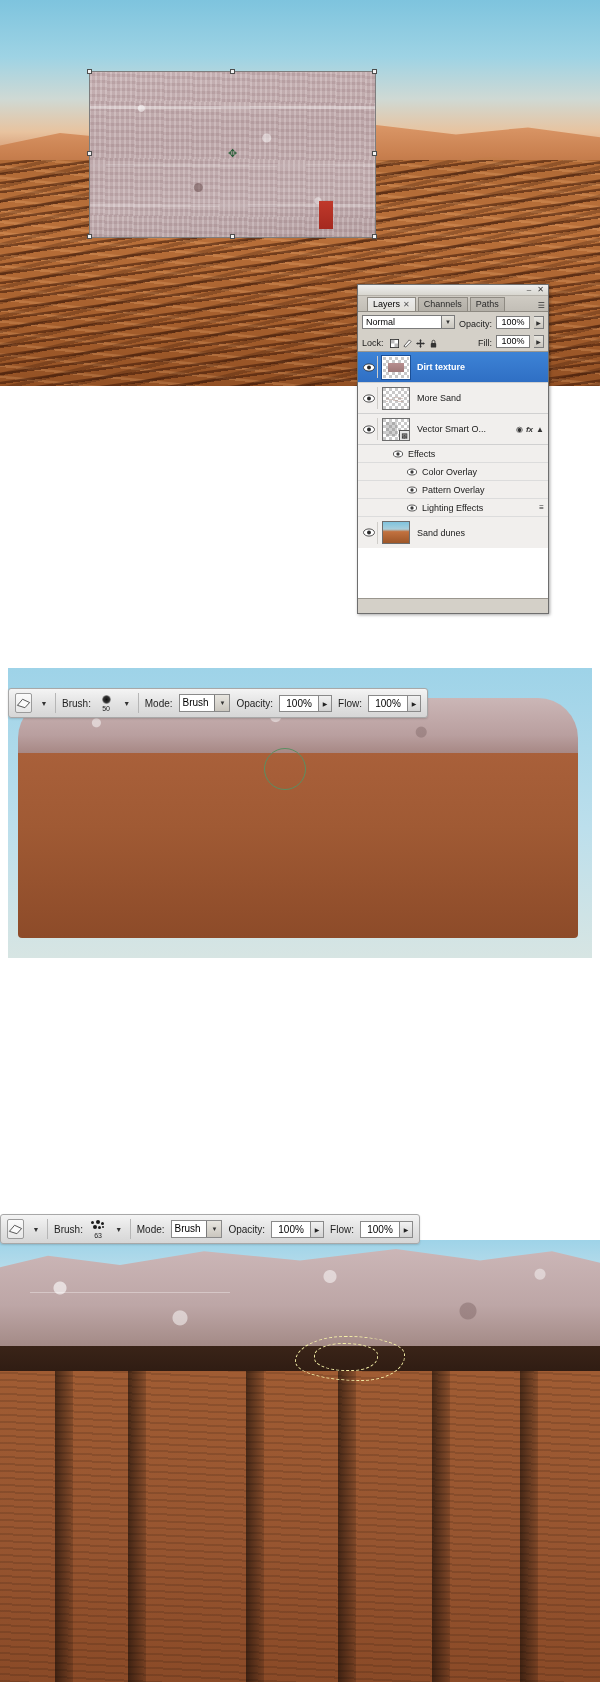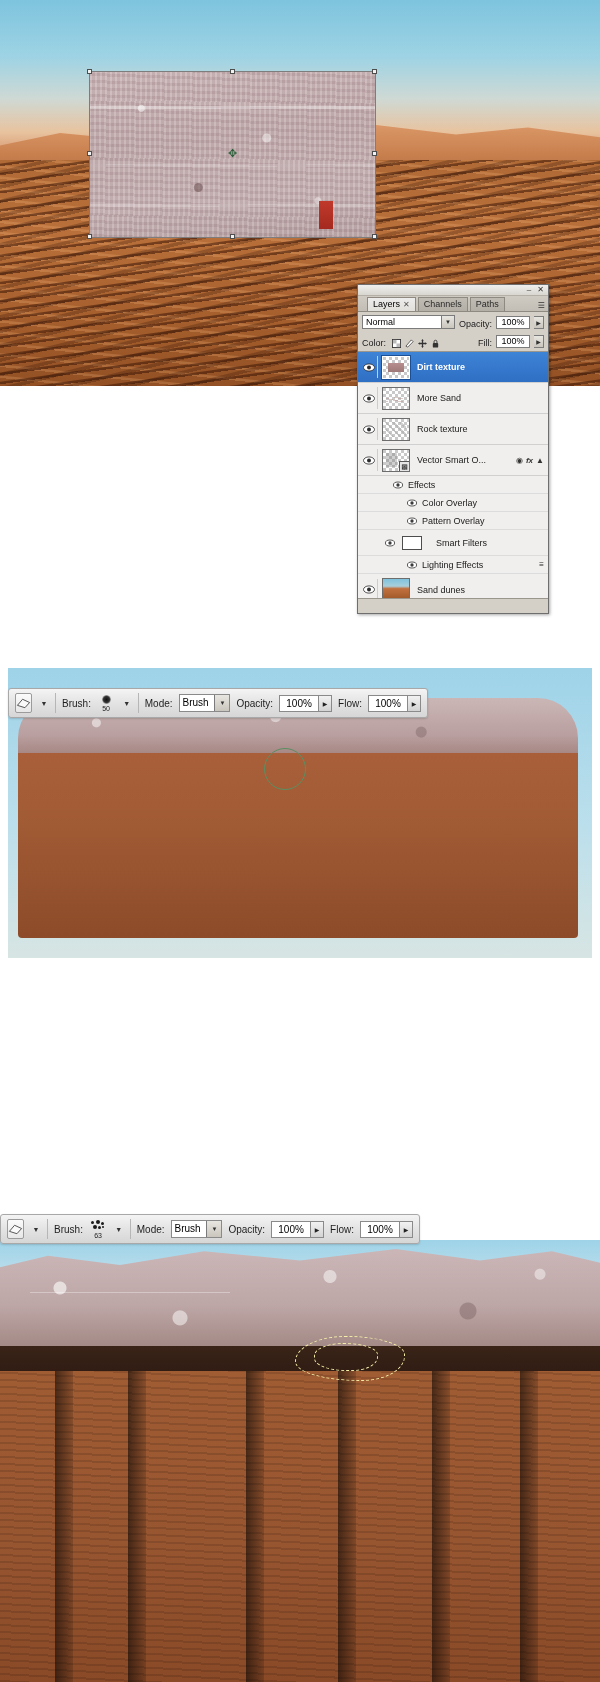--- a/index.html
+++ b/index.html
@@ -359,21 +359,21 @@
     <div class="blend-select">
       <span>Normal</span>
       <span class="sel-arrow">▼</span>
     </div>
     <span class="lp-label">Opacity:</span>
     <div class="num-field"><span>100%</span></div>
     <div class="spin">▶</div>
   </div>
 
   <div class="lp-row">
-    <span class="lp-label">Color:</span>
+    <span class="lp-label">Lock:</span>
     <div class="lock-icons">
       <svg class="lk" viewBox="0 0 10 10">
           <rect x="0.5" y="0.5" width="9" height="9" fill="#fff" stroke="#333"></rect>
           <rect x="1" y="1" width="4" height="4" fill="#bbb"></rect>
           <rect x="5" y="5" width="4" height="4" fill="#bbb"></rect>
         </svg>
       <svg class="lk" viewBox="0 0 10 10">
           <path d="M1 8 L7 1 L9 3 L3 9 Z" fill="#fff" stroke="#333" stroke-width=".8"></path>
         </svg>
       <svg class="lk" viewBox="0 0 10 10">
@@ -410,32 +410,20 @@
             <ellipse cx="6" cy="4.5" rx="5.5" ry="3.6" fill="#fff" stroke="#2b2b2b" stroke-width=".8"></ellipse>
             <circle cx="6" cy="4.5" r="2" fill="#2b2b2b"></circle>
           </svg>
       </div>
       <div class="thumb">
           <div class="t-sand"></div>
         </div>
       <span class="layer-name">More Sand</span>
     </div>
 
-    <div class="layer-row">
-      <div class="eye">
-        <svg width="12" height="9" viewBox="0 0 12 9">
-            <ellipse cx="6" cy="4.5" rx="5.5" ry="3.6" fill="#fff" stroke="#2b2b2b" stroke-width=".8"></ellipse>
-            <circle cx="6" cy="4.5" r="2" fill="#2b2b2b"></circle>
-          </svg>
-      </div>
-      <div class="thumb">
-          <div class="t-rock"></div>
-        </div>
-      <span class="layer-name">Rock texture</span>
-    </div>
 
     <div class="layer-row">
       <div class="eye">
         <svg width="12" height="9" viewBox="0 0 12 9">
             <ellipse cx="6" cy="4.5" rx="5.5" ry="3.6" fill="#fff" stroke="#2b2b2b" stroke-width=".8"></ellipse>
             <circle cx="6" cy="4.5" r="2" fill="#2b2b2b"></circle>
           </svg>
       </div>
       <div class="thumb">
         <div class="t-vso"></div>
@@ -472,30 +460,20 @@
     <div class="sub-row indent2">
       <span class="eye-s">
         <svg width="10" height="8" viewBox="0 0 12 9">
             <ellipse cx="6" cy="4.5" rx="5.5" ry="3.6" fill="#fff" stroke="#3b3b3b" stroke-width="1"></ellipse>
             <circle cx="6" cy="4.5" r="2" fill="#3b3b3b"></circle>
           </svg>
       </span>
       <span class="sub-name">Pattern Overlay</span>
     </div>
 
-    <div class="sub-row" style="height:26px;padding-left:26px;">
-      <span class="eye-s">
-        <svg width="10" height="8" viewBox="0 0 12 9">
-            <ellipse cx="6" cy="4.5" rx="5.5" ry="3.6" fill="#fff" stroke="#3b3b3b" stroke-width="1"></ellipse>
-            <circle cx="6" cy="4.5" r="2" fill="#3b3b3b"></circle>
-          </svg>
-      </span>
-      <span class="sf-swatch"></span>
-      <span class="sub-name" style="margin-left:14px;">Smart Filters</span>
-    </div>
 
     <div class="sub-row indent2">
       <span class="eye-s">
         <svg width="10" height="8" viewBox="0 0 12 9">
             <ellipse cx="6" cy="4.5" rx="5.5" ry="3.6" fill="#fff" stroke="#3b3b3b" stroke-width="1"></ellipse>
             <circle cx="6" cy="4.5" r="2" fill="#3b3b3b"></circle>
           </svg>
       </span>
       <span class="sub-name">Lighting Effects</span>
       <span style="margin-left:auto;padding-right:4px;font-size:8px;">≡</span>

